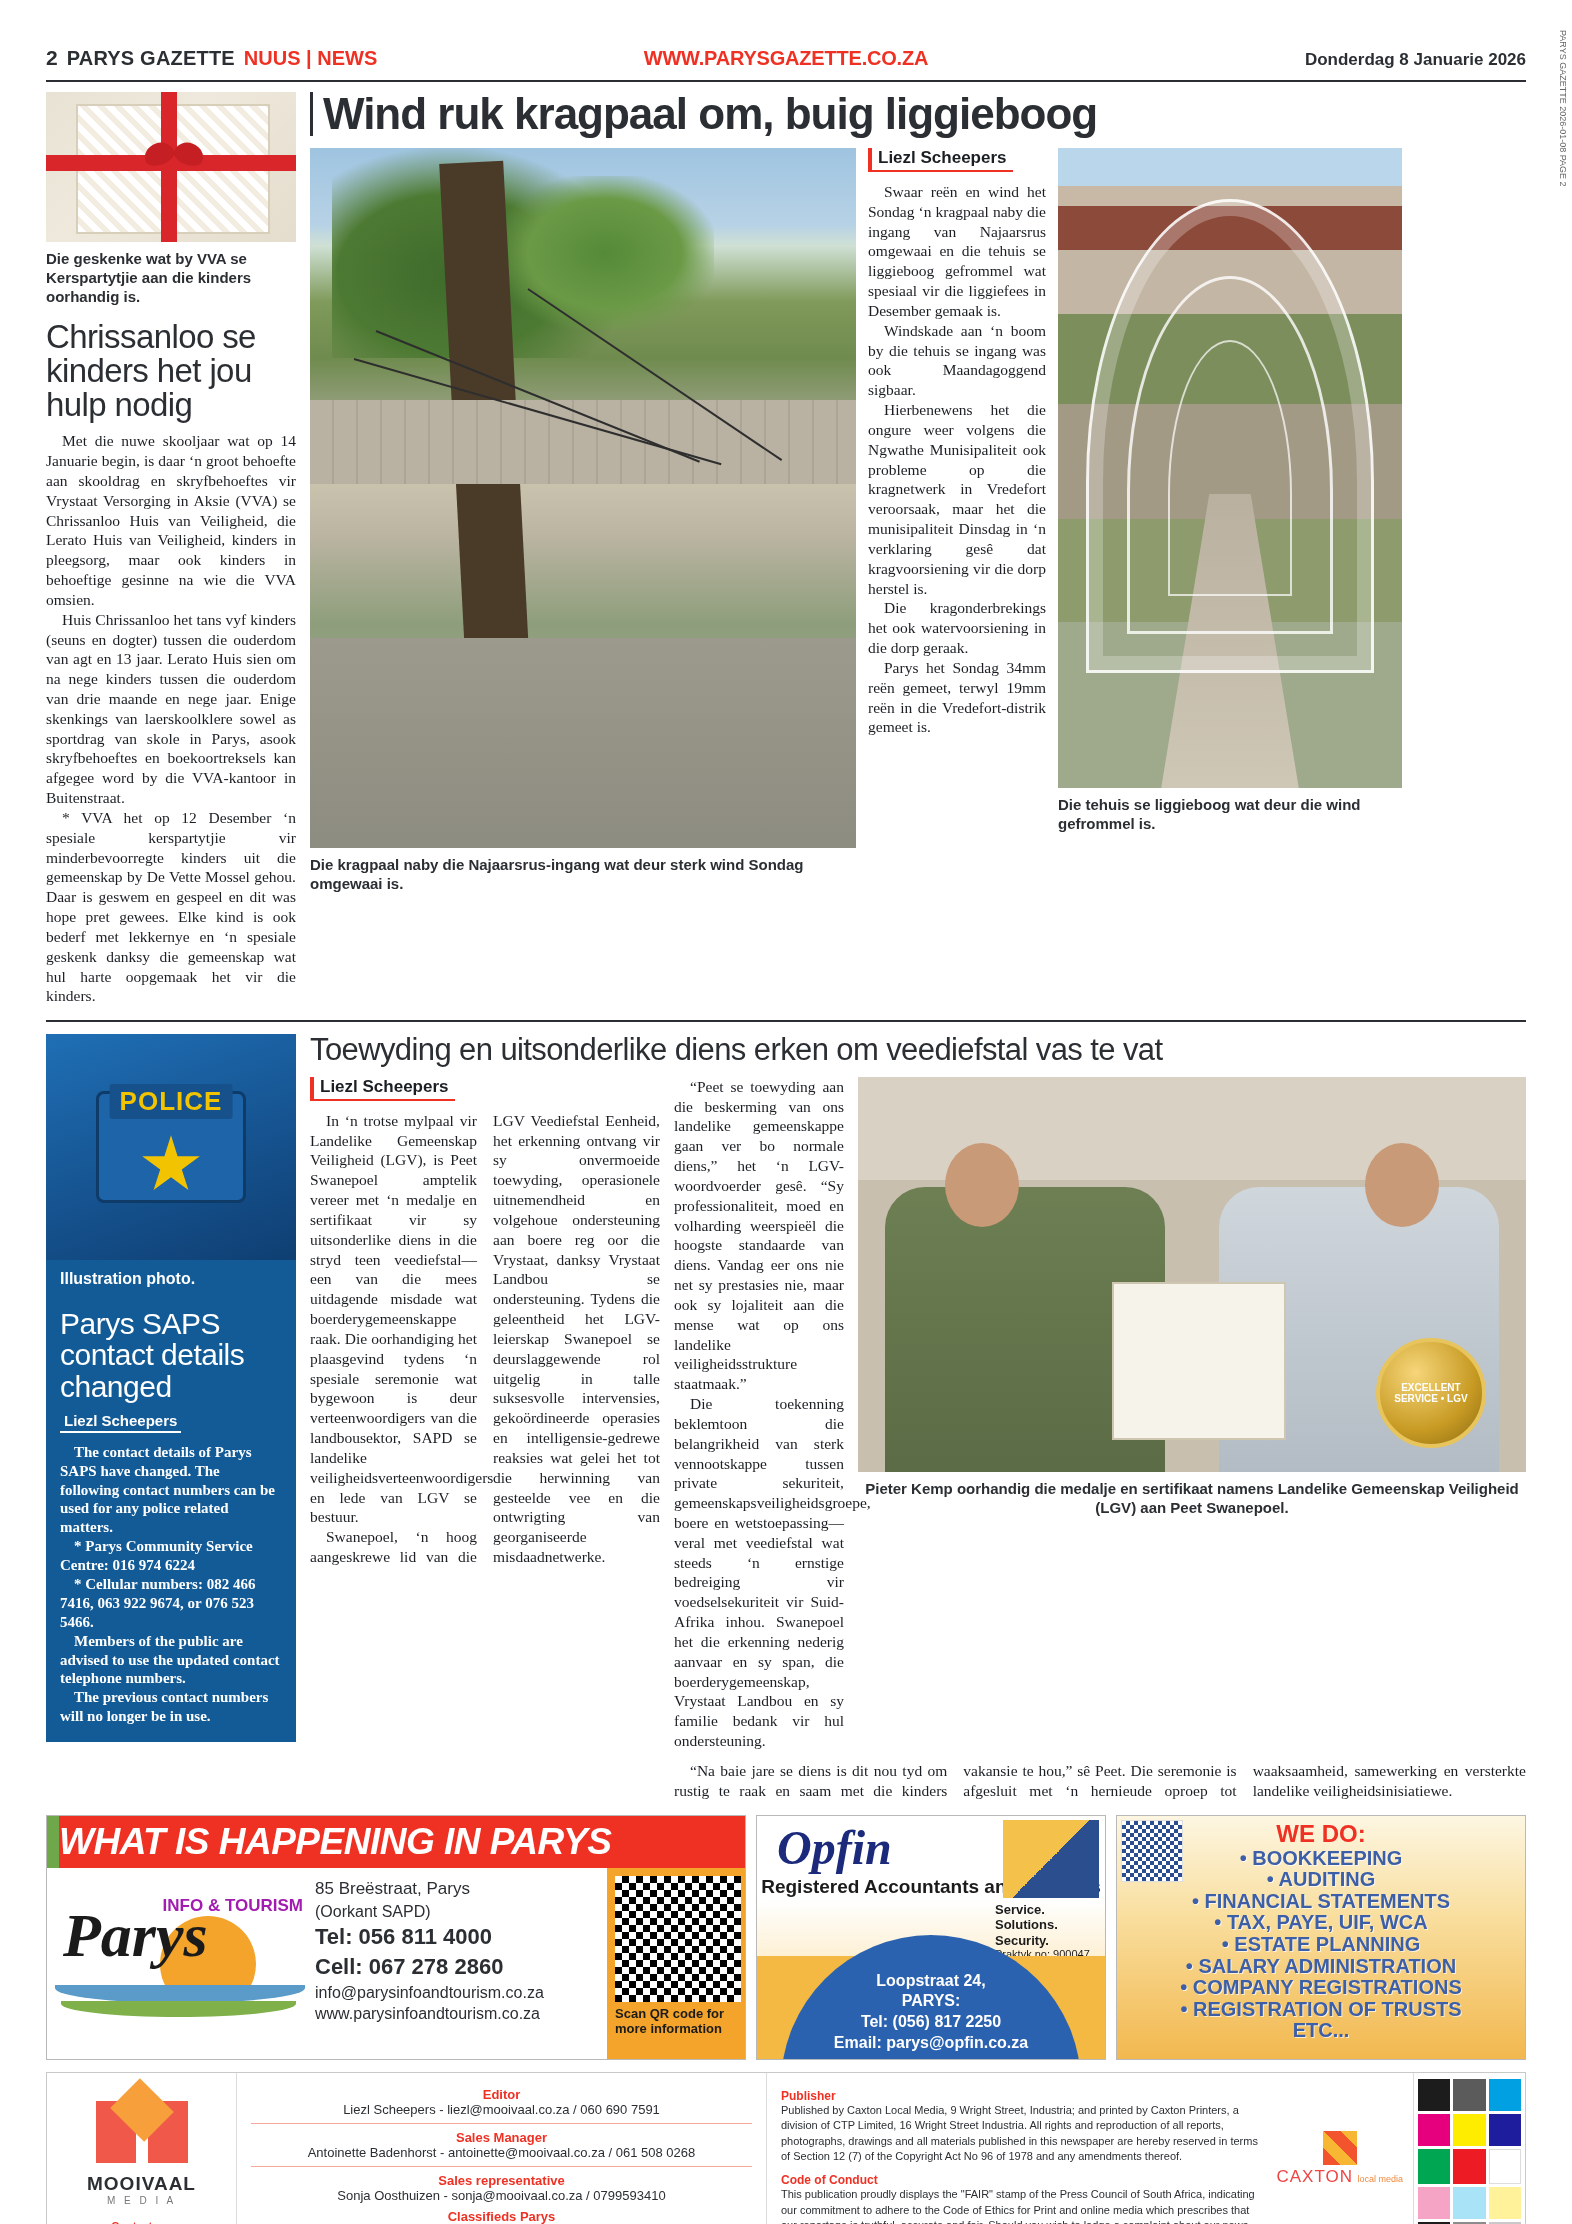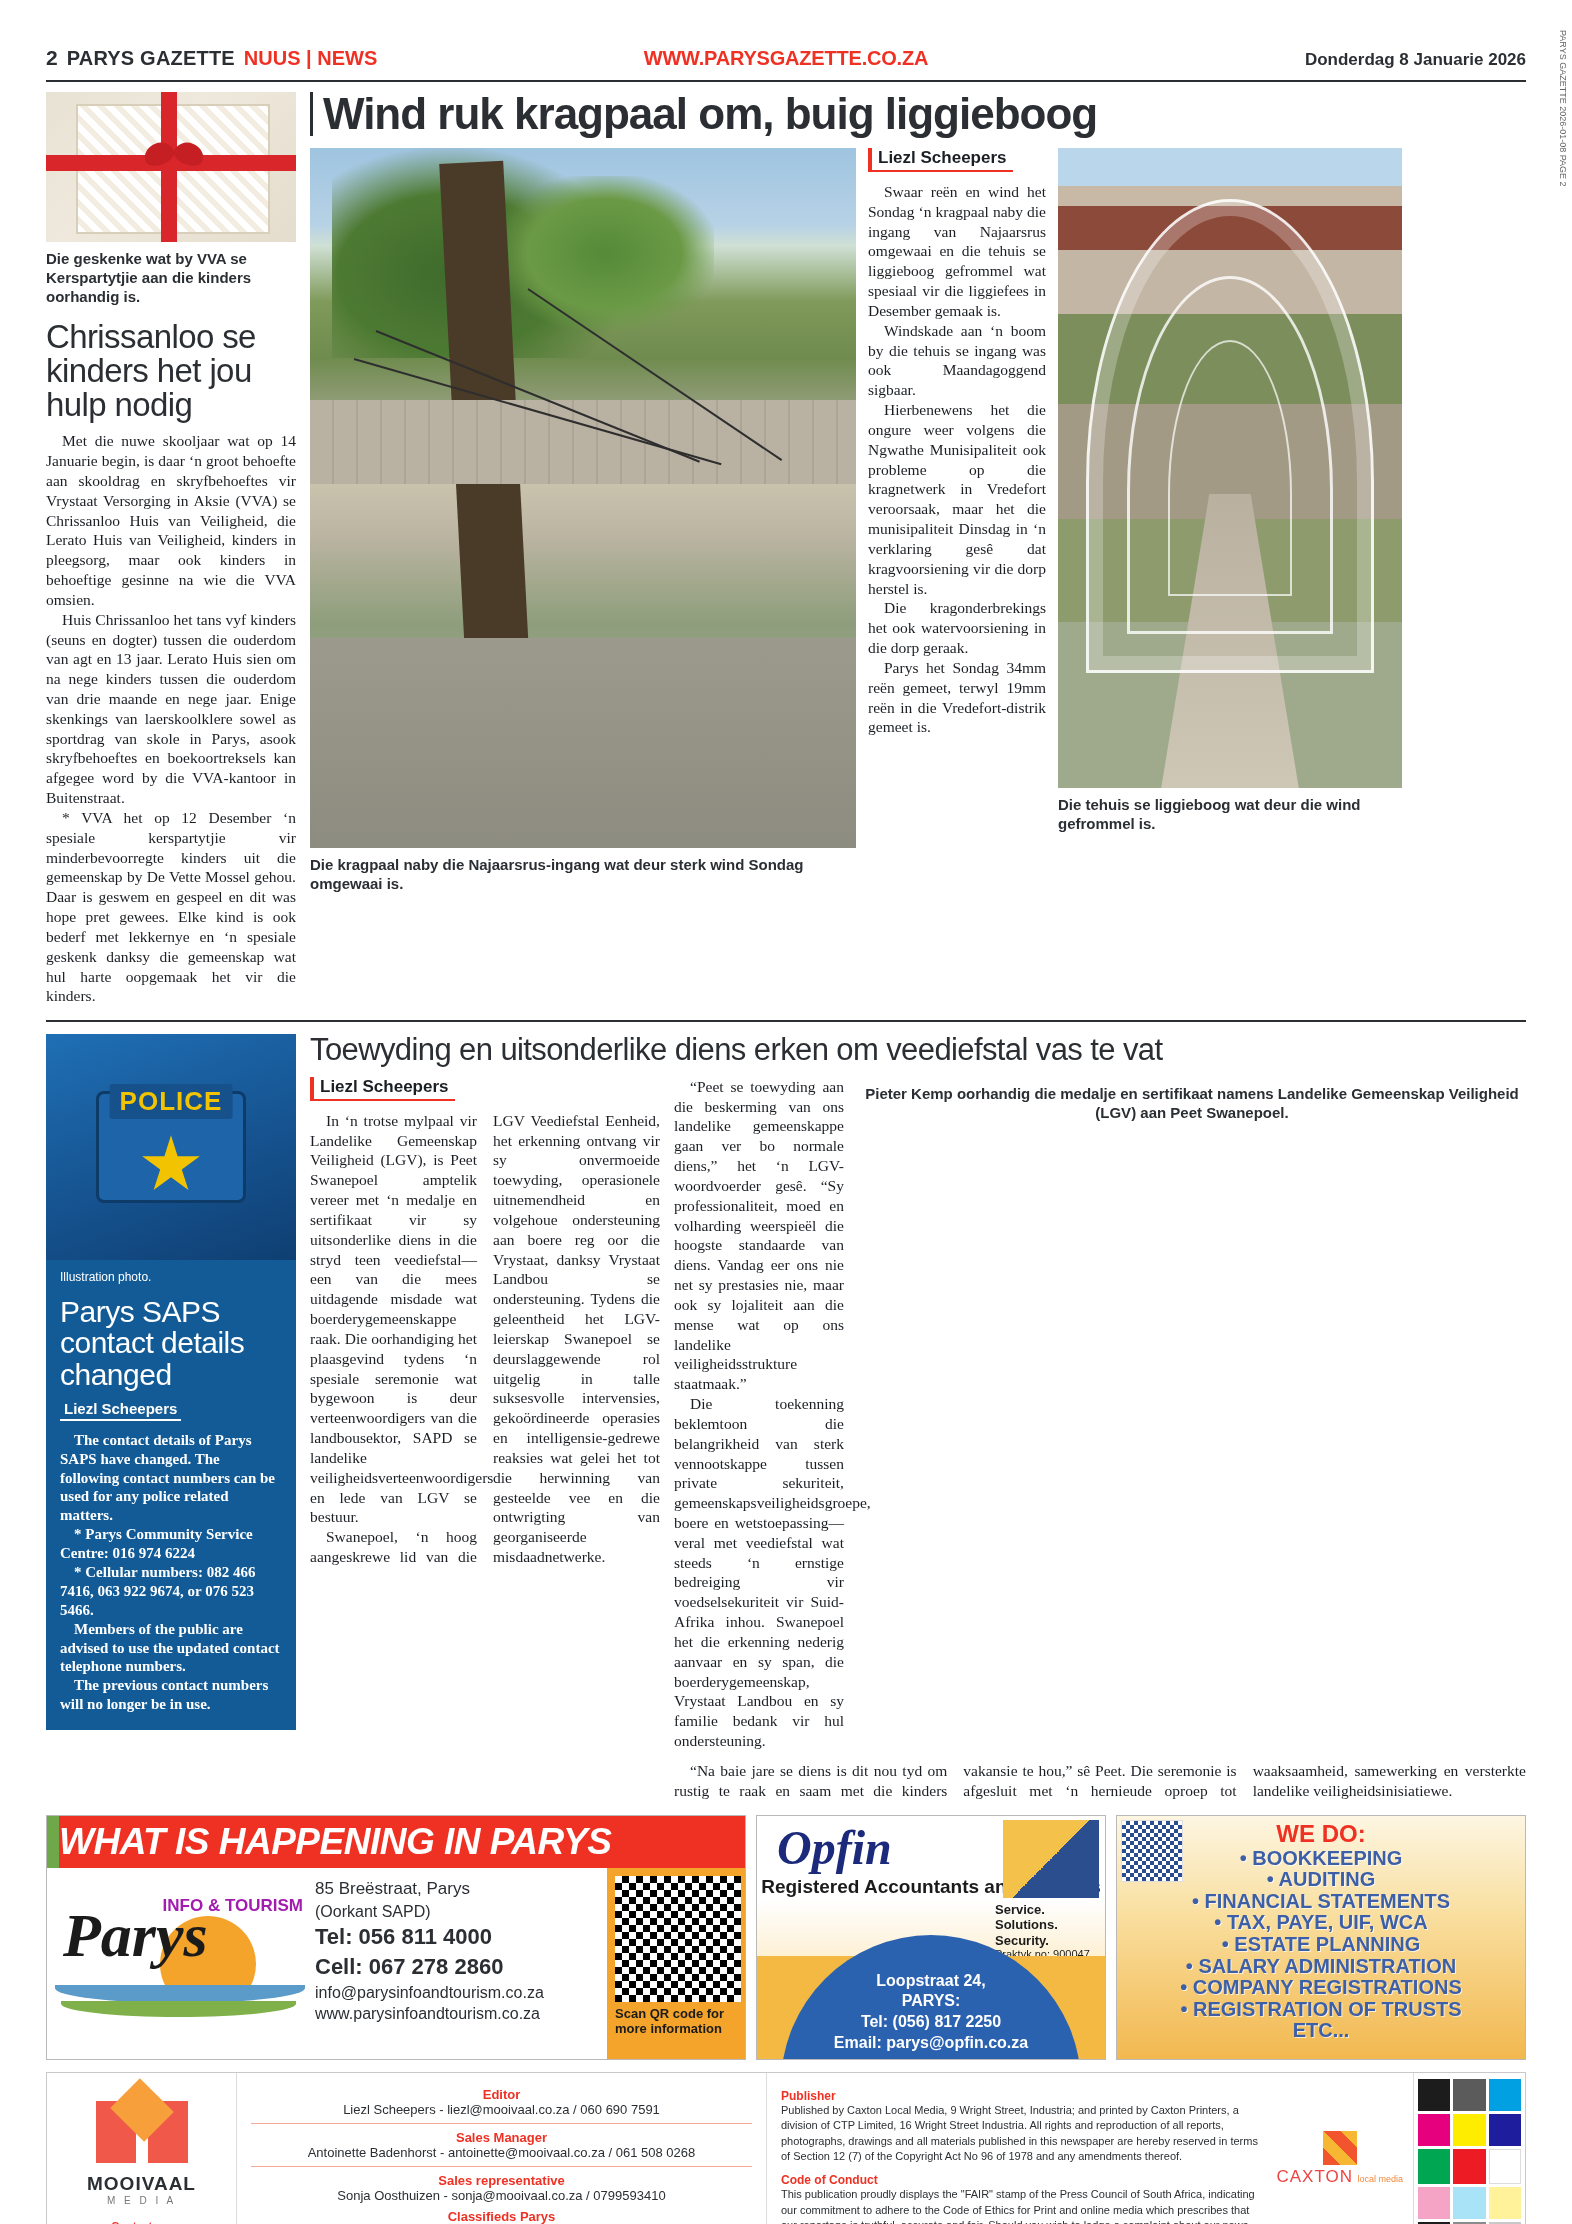--- a/index.html
+++ b/index.html
@@ -124,21 +124,21 @@
 
   
   .story2 { display: flex; gap: 14px; padding-top: 12px; }
   .s2-left { width: 250px; flex: none; }
   .s2-right { flex: 1; }
   .headline2 {
     font-size: 31px; font-weight: 500; letter-spacing: -.6px; line-height: 1.05;
     color: #2b2f33; margin-bottom: 10px;
   }
   .blue-box { background:#125b96; color:#fff; padding: 10px 14px 16px 14px; }
-  .blue-box .illus { font-size: 12px; font-weight: normal; margin-bottom: 12px; }
+  .blue-box .illus { font-size: 16px; font-weight: bold; margin-bottom: 20px; }
   .blue-box h2 { font-size: 30px; font-weight: 500; line-height: 1.04; letter-spacing:-.5px;
                  margin-bottom: 10px; }
   .blue-box .byline-w {
     display:inline-block; font-size: 15px; font-weight:bold;
     border-bottom: 2px solid #fff; padding: 0 4px 2px 4px; margin-bottom: 10px;
   }
   .blue-box .btxt { font-family:"Liberation Serif", serif; font-size: 15px;
                     font-weight: bold; line-height: 1.26; }
   .blue-box .btxt p { text-indent: 14px; }
 
@@ -368,20 +368,28 @@
           </div>
         </div>
 
         <div style="flex:1;">
           <div style="display:flex; gap:14px;">
             <div style="width:170px; flex:none;" class="body-col">
               <p>“Peet se toewyding aan die beskerming van ons landelike gemeenskappe gaan ver bo normale diens,” het ‘n LGV-woordvoerder gesê. “Sy professionaliteit, moed en volharding weerspieël die hoogste standaarde van diens. Vandag eer ons nie net sy prestasies nie, maar ook sy lojaliteit aan die mense wat op ons landelike veiligheidsstrukture staatmaak.”</p>
               <p>Die toekenning beklemtoon die belangrikheid van sterk vennootskappe tussen private sekuriteit, gemeenskapsveiligheidsgroepe, boere en wetstoepassing—veral met veediefstal wat steeds ‘n ernstige bedreiging vir voedselsekuriteit vir Suid-Afrika inhou. Swanepoel het die erkenning nederig aanvaar en sy span, die boerderygemeenskap, Vrystaat Landbou en sy familie bedank vir hul ondersteuning.</p>
             </div>
             <div style="flex:1;">
+              <div class="photo ph-award">
+                <span class="man m1"></span>
+                  <span class="man m2"></span>
+                <span class="head h1"></span>
+                  <span class="head h2"></span>
+                <span class="cert"></span>
+                <span class="medal">EXCELLENT SERVICE • LGV</span>
+              </div>
               <div class="cap" style="margin-top:8px; text-align:center;">Pieter Kemp oorhandig die medalje en sertifikaat namens Landelike Gemeenskap Veiligheid (LGV) aan Peet Swanepoel.</div>
             </div>
           </div>
           <div class="body-col" style="column-count:3; column-gap:16px; margin-top:10px;">
             <p>“Na baie jare se diens is dit nou tyd om rustig te raak en saam met die kinders vakansie te hou,” sê Peet. Die seremonie is afgesluit met ‘n hernieude oproep tot waaksaamheid, samewerking en versterkte landelike veiligheidsinisiatiewe.</p>
           </div>
         </div>
       </div>
     </div>
   </div>

